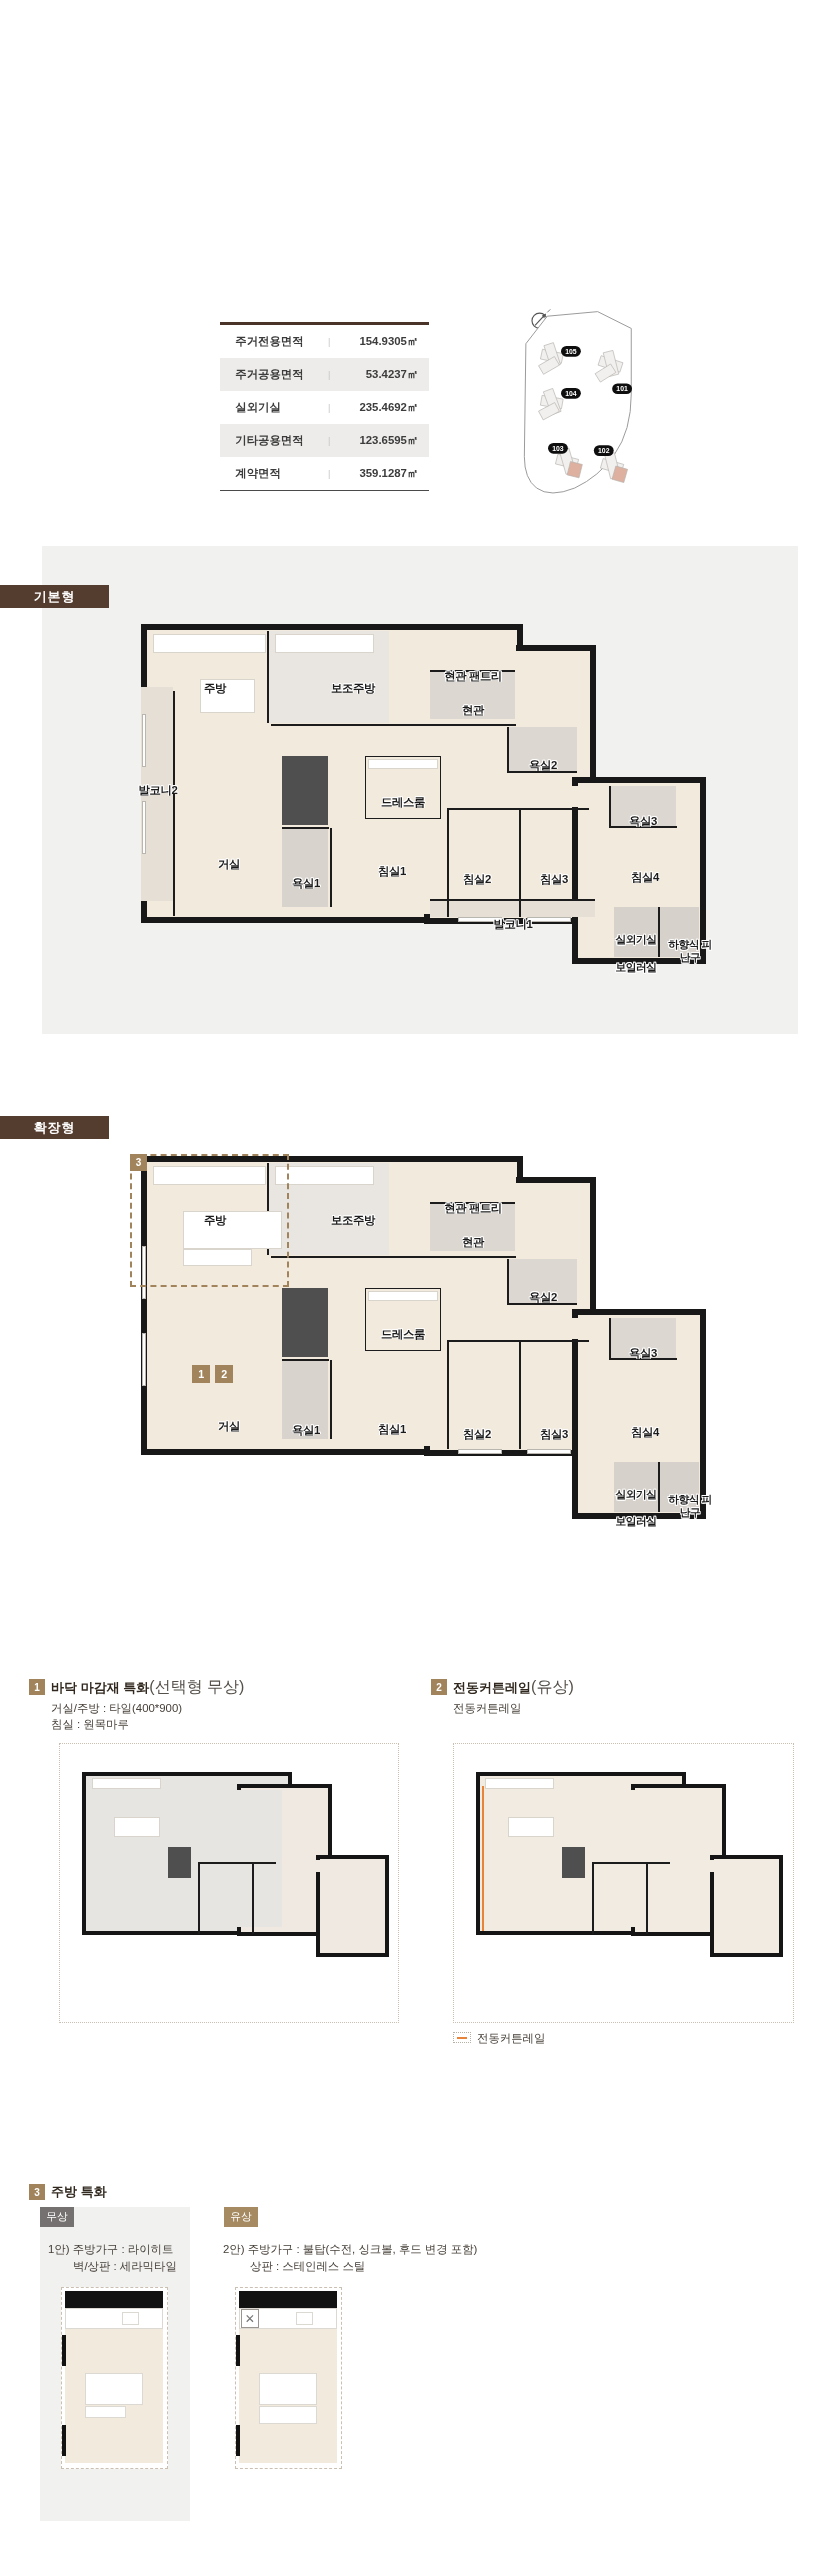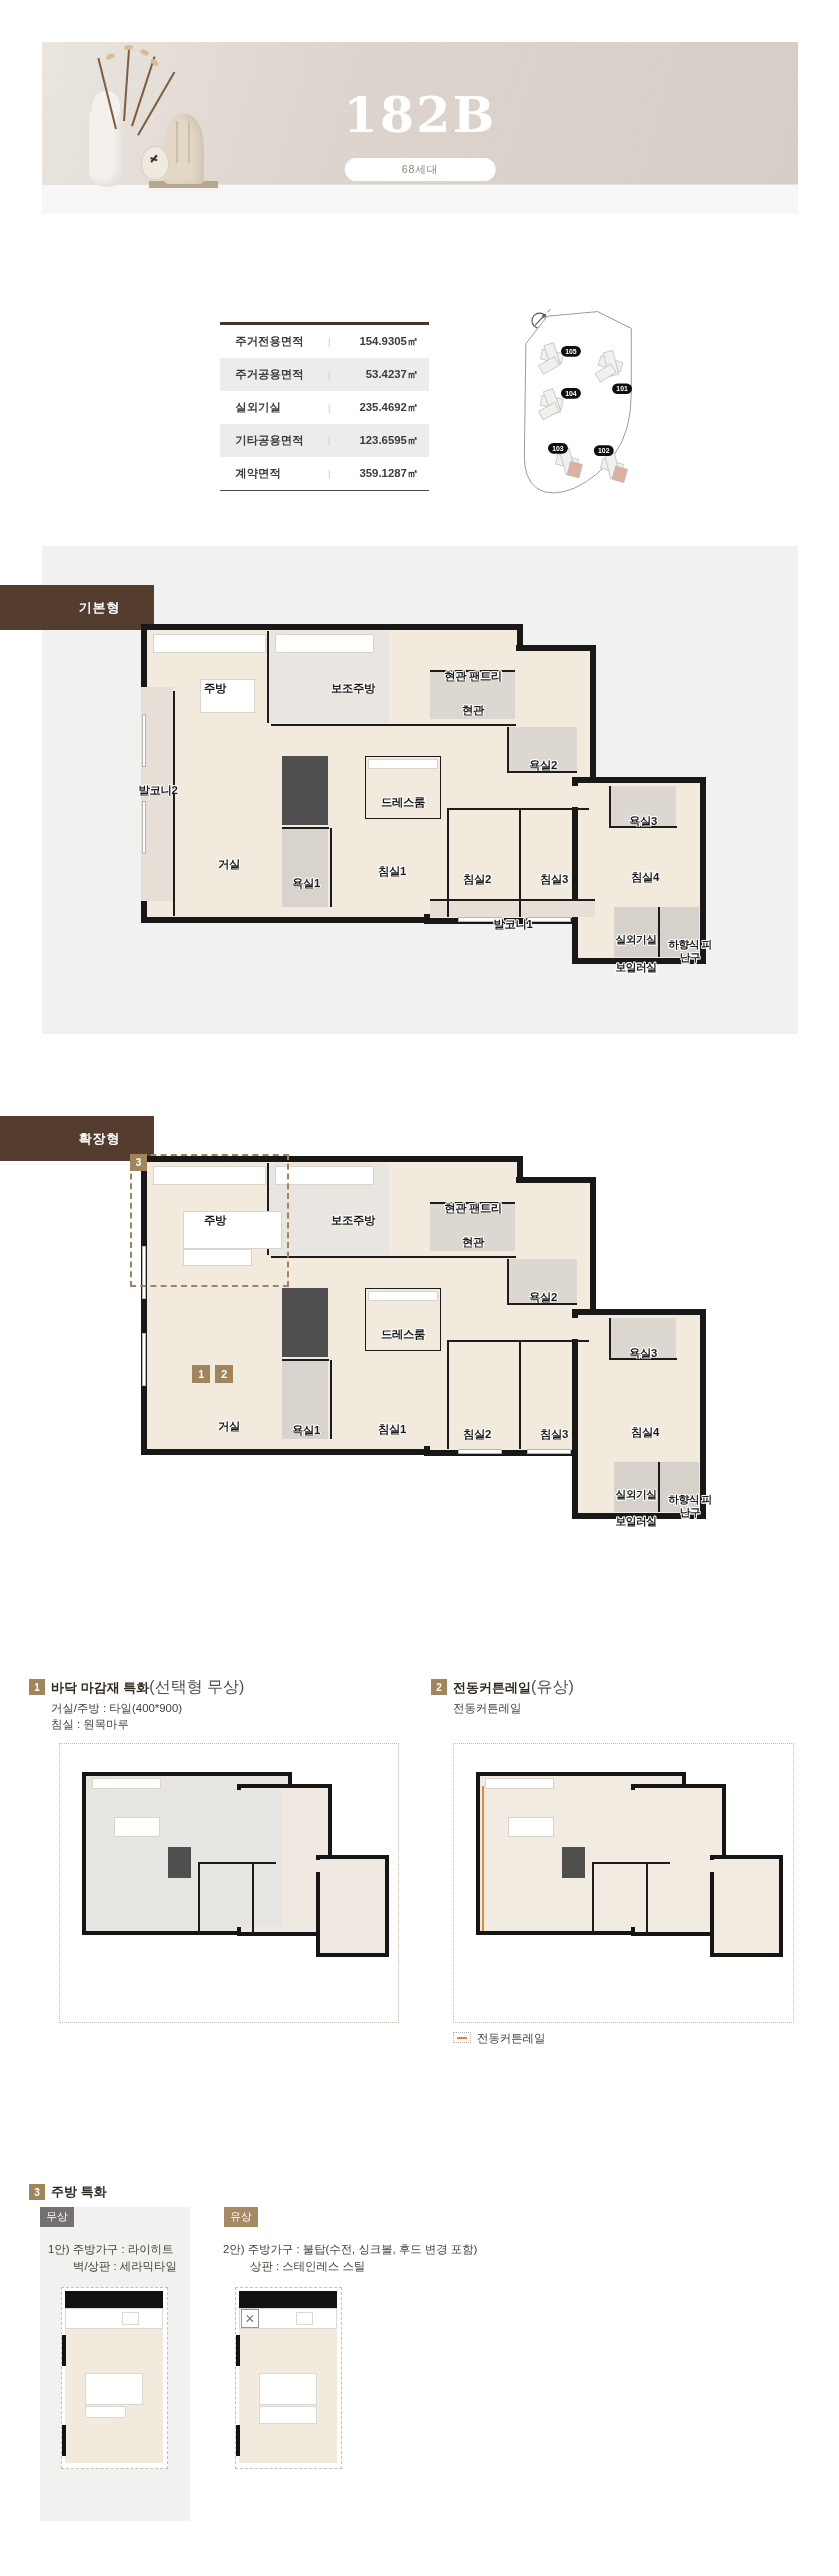--- a/index.html
+++ b/index.html
@@ -31,22 +31,22 @@
      border-top:3.8px solid #4a342a;border-bottom:1.5px solid #4a4a4a;}
   .arow{display:flex;align-items:center;height:33px;padding:0 10.7px 0 15.3px;box-sizing:border-box;font-size:11.4px;color:#3c3c3c;}
   .arow.alt{background:#edecea;}
   .arow .al{width:85px;font-weight:700;text-align:justify;text-align-last:justify;}
   .arow .sep{color:#c6c6c6;margin:0 7.6px;font-size:9.2px;}
   .arow .av{flex:1;text-align:right;font-weight:600;}
   
   #sitemap{position:absolute;left:515px;top:304px;width:134px;height:197px;}
   
   .gray-panel{position:absolute;background:#f1f1f0;}
-  .type-tab{position:absolute;left:0;width:109px;height:45px;background:#543c2e;color:#fff;
-     font-size:13px;font-weight:700;display:flex;align-items:center;justify-content:center;letter-spacing:0.8px;padding-left:45px;}
+  .type-tab{position:absolute;left:0;width:109px;height:23px;background:#543c2e;color:#fff;
+     font-size:13px;font-weight:700;display:flex;align-items:center;justify-content:center;letter-spacing:0.8px;}
   
   .blk{position:absolute;background:#f3eade;border:6.9px solid #181818;box-sizing:border-box;}
   .patch{position:absolute;background:#f3eade;}
   .w{position:absolute;background:#1c1c1c;}
   .t{position:absolute;}
   .shaft{position:absolute;background:#4f4f4f;}
   .fixt{position:absolute;background:#fff;border:0.8px solid #d9d4cc;box-sizing:border-box;}
   .win{position:absolute;background:#fdfdfd;border:0.8px solid #b9b5af;box-sizing:border-box;}
   .room-lbl{position:absolute;transform:translate(-50%,-50%);font-size:11.4px;font-weight:700;color:#1b1b1b;
      white-space:nowrap;letter-spacing:-0.4px;
@@ -72,40 +72,20 @@
   .kcounter{position:absolute;background:#fff;border:0.8px solid #dcd8d2;box-sizing:border-box;}
   .kfloor{position:absolute;background:#f3eade;}
   .xmark{position:absolute;width:18.3px;height:18.3px;border:0.8px solid #9a968f;background:#fff;color:#777;
      font-size:12.2px;display:flex;align-items:center;justify-content:center;box-sizing:border-box;}
 </style>
 </head>
 <body>
 
 <div id="page">
 
-  <div id="hero">
-    <div class="table"></div>
-    <div class="vase"></div>
-    <div class="twig" style="left:73px;top:13.7px;transform:rotate(-14deg);"></div>
-    <div class="twig" style="left:81px;top:6.1px;transform:rotate(4deg);"></div>
-    <div class="twig" style="left:89px;top:10.7px;transform:rotate(18deg);"></div>
-    <div class="twig" style="left:95px;top:20px;transform:rotate(30deg);"></div>
-    <div class="petal" style="left:64px;top:12.2px;transform:rotate(-25deg);"></div>
-    <div class="petal" style="left:82px;top:3.1px;"></div>
-    <div class="petal" style="left:98px;top:7.6px;transform:rotate(25deg);"></div>
-    <div class="petal" style="left:108px;top:18.3px;transform:rotate(40deg);"></div>
-    <div class="sculptbase"></div>
-    <div class="sculpt">
-        <i style="left:12.2px;"></i>
-        <i style="left:24.4px;"></i>
-      </div>
-    <div class="clock"></div>
-    <div id="hero-title">182B</div>
-    <div id="hero-badge">68세대</div>
-  </div>
 
   <div id="area-table">
     <div class="arow">
       <span class="al">주거전용면적</span>
       <span class="sep">|</span>
       <span class="av">154.9305㎡</span>
     </div>
     <div class="arow alt">
       <span class="al">주거공용면적</span>
       <span class="sep">|</span>

